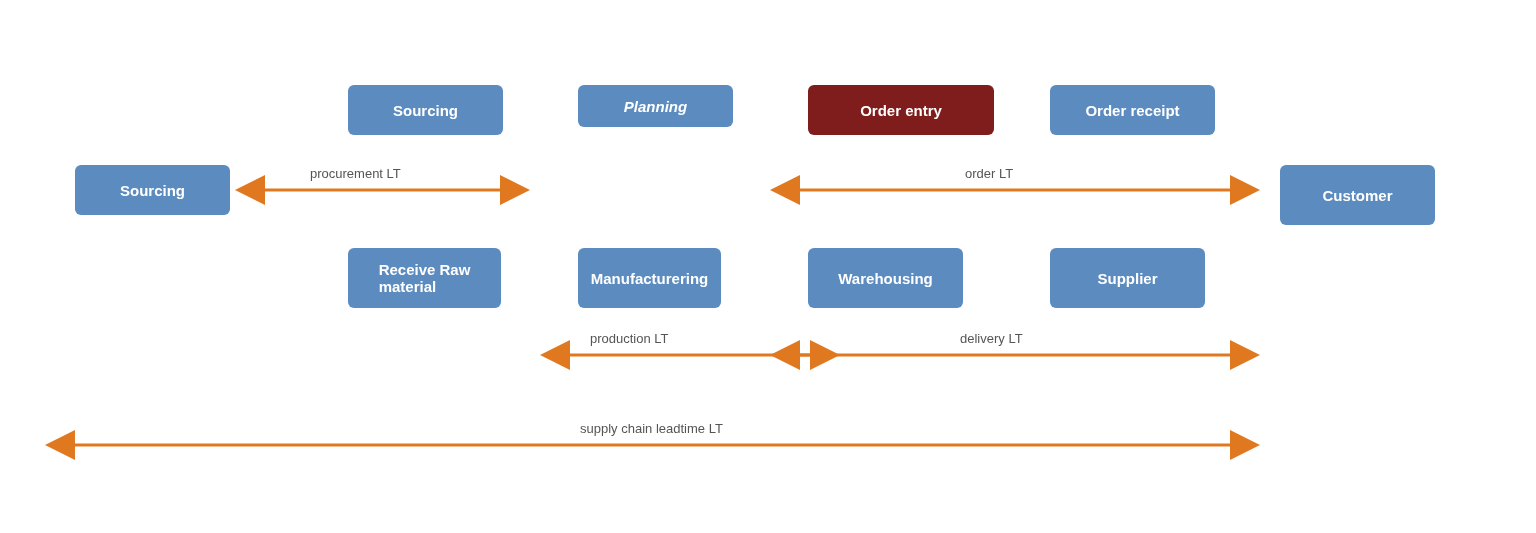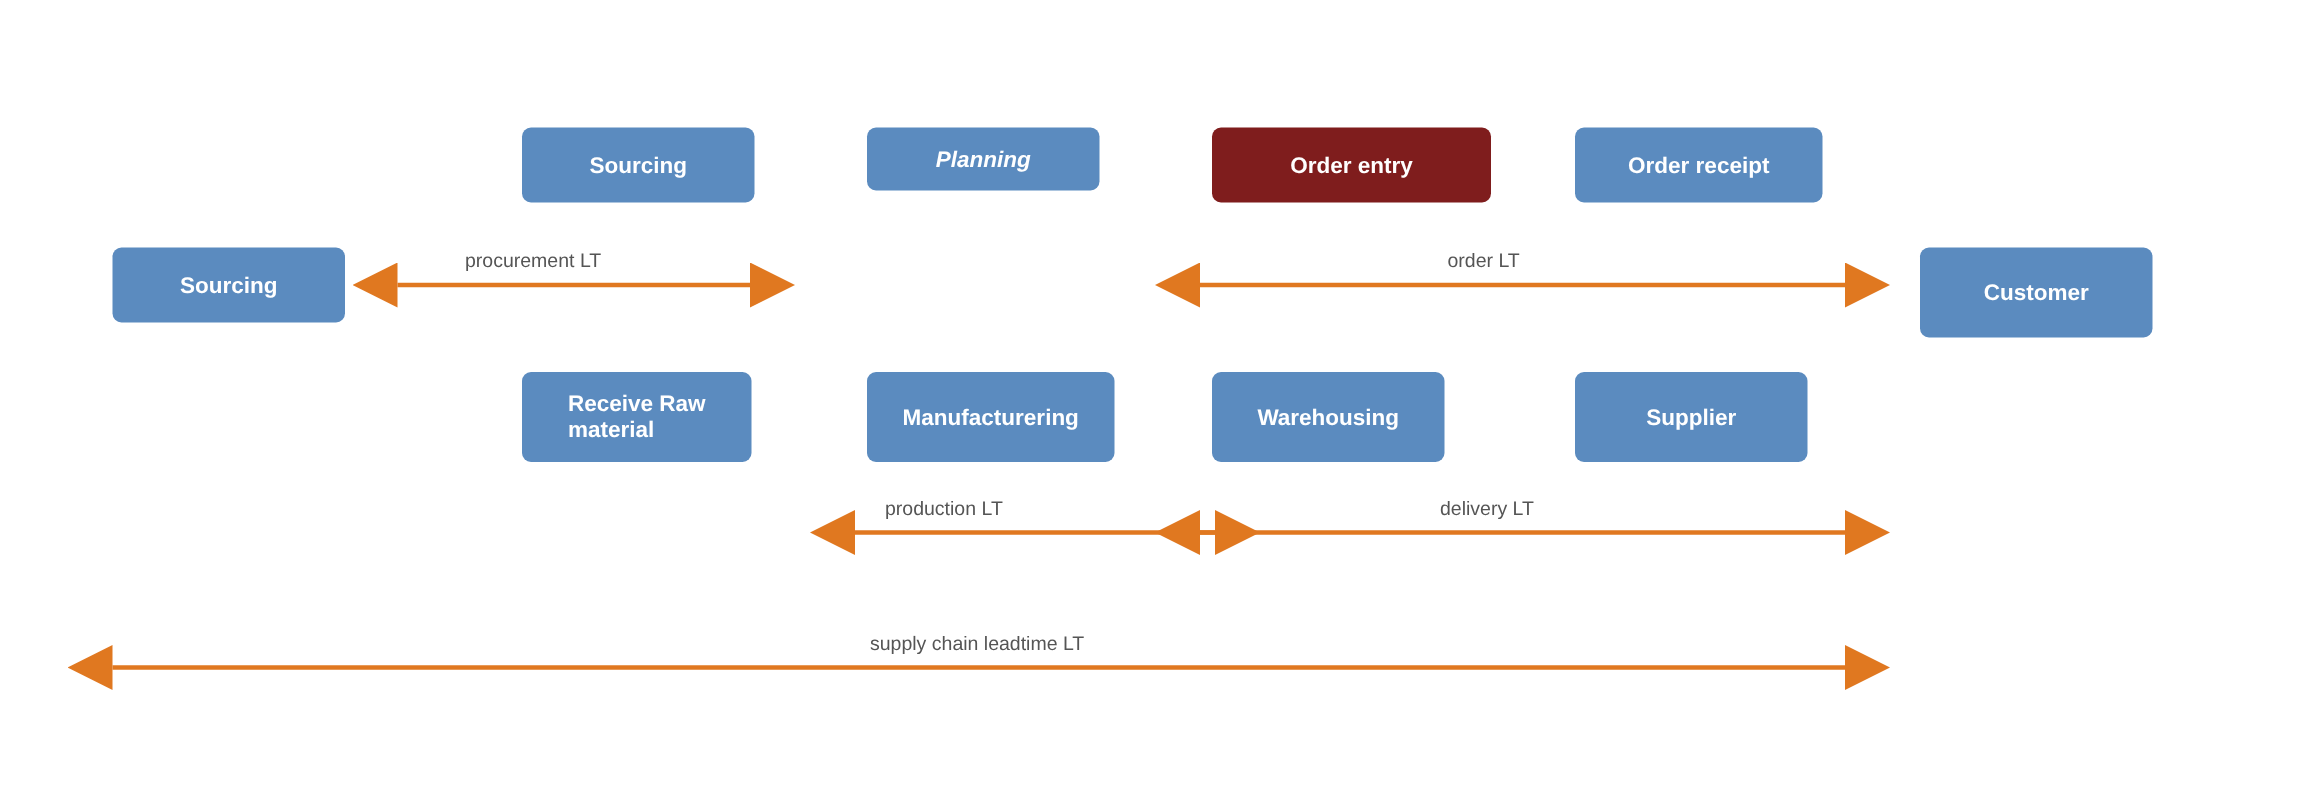--- a/index.html
+++ b/index.html
@@ -36,21 +36,21 @@
 <body>
 
 <div class="diagram">
 <div class="box" style="left: 75px; top: 165px; width: 155px; height: 50px; background: rgb(91, 139, 191);">Sourcing</div>
     <div class="box" style="left: 348px; top: 85px; width: 155px; height: 50px; background: rgb(91, 139, 191);">Sourcing</div>
     <div class="box" style="left: 578px; top: 85px; width: 155px; height: 42px; background: rgb(91, 139, 191); font-style: italic;">Planning</div>
     <div class="box" style="left: 808px; top: 85px; width: 186px; height: 50px; background: #7f1d1d;">Order entry</div>
     <div class="box" style="left: 1050px; top: 85px; width: 165px; height: 50px; background: rgb(91, 139, 191);">Order receipt</div>
     <div class="box" style="left: 1280px; top: 165px; width: 155px; height: 60px; background: rgb(91, 139, 191);">Customer</div>
     <div class="box" style="left: 348px; top: 248px; width: 153px; height: 60px; background: rgb(91, 139, 191);">Receive Raw<br>material</div>
-    <div class="box" style="left: 578px; top: 248px; width: 165px; height: 60px; background: rgb(91, 139, 191);">Manufacturering</div>
+    <div class="box" style="left: 578px; top: 248px; width: 143px; height: 60px; background: rgb(91, 139, 191);">Manufacturering</div>
     <div class="box" style="left: 808px; top: 248px; width: 155px; height: 60px; background: rgb(91, 139, 191);">Warehousing</div>
     <div class="box" style="left: 1050px; top: 248px; width: 155px; height: 60px; background: rgb(91, 139, 191);">Supplier</div>
     <svg style="position: absolute; left: 0px; top: 0px; width: 1536px; height: 533px; overflow: visible; pointer-events: none;">
       <defs>
         <marker id="arrowR-procurement-lt" markerWidth="10" markerHeight="10" refX="0" refY="5" orient="auto">
           <path d="M0,0 L10,5 L0,10 Z" fill="#e07820"></path>
         </marker>
         <marker id="arrowL-procurement-lt" markerWidth="10" markerHeight="10" refX="10" refY="5" orient="auto">
           <path d="M10,0 L0,5 L10,10 Z" fill="#e07820"></path>
         </marker>

